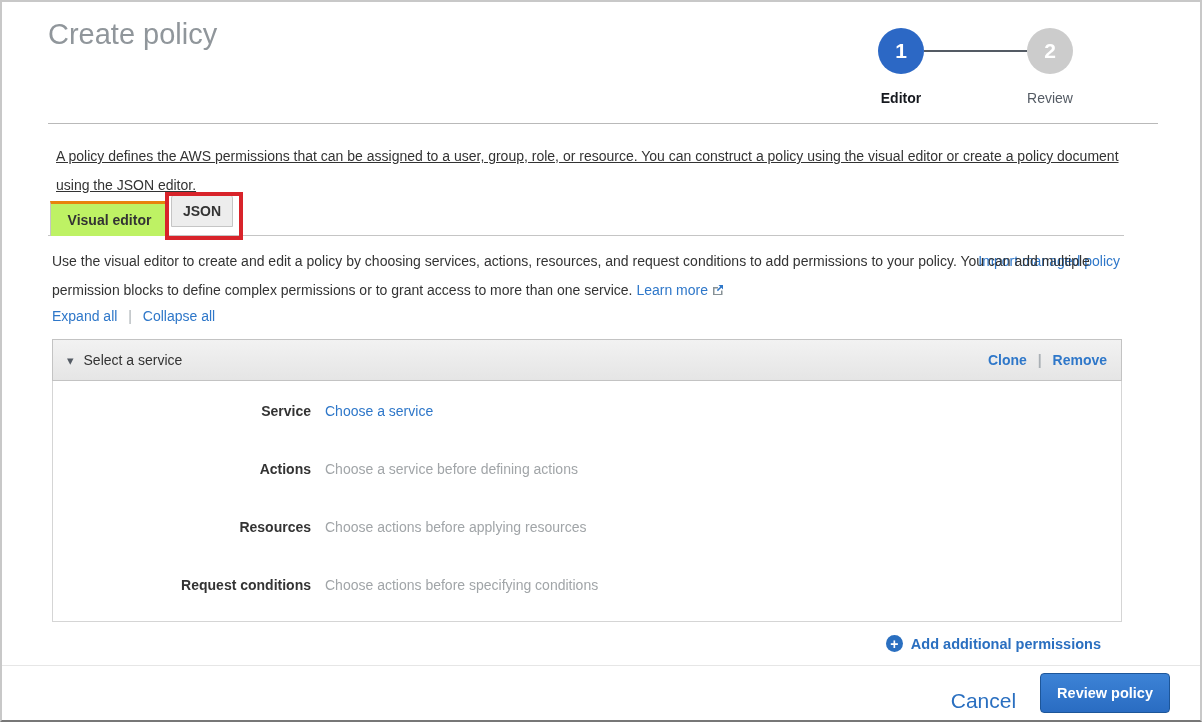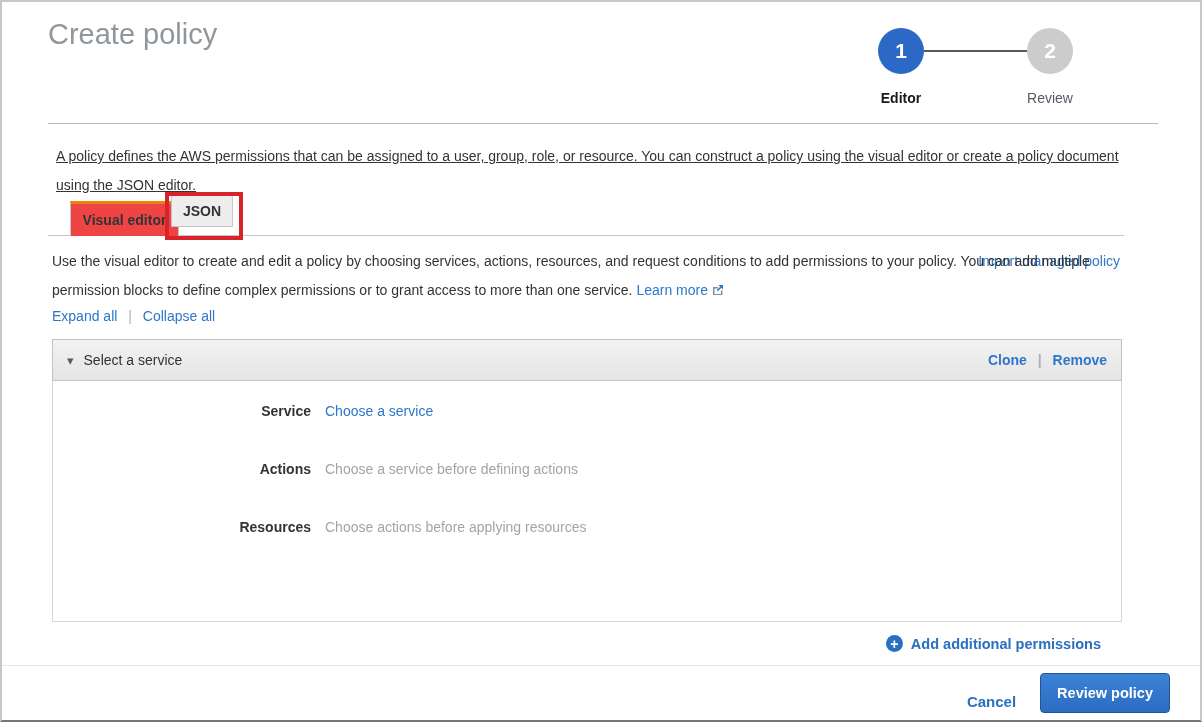--- a/index.html
+++ b/index.html
@@ -16,23 +16,23 @@
   .step2{left:1025px;top:26px;background:#cccccc;}
   .connector{position:absolute;left:922px;top:48px;width:103px;height:2px;background:#545b64;}
   .step-label{position:absolute;width:100px;text-align:center;font-size:14px;top:88px;}
   .lab1{left:849px;font-weight:bold;color:#16191f;}
   .lab2{left:998px;color:#545b64;}
   .hdr-divider{position:absolute;left:46px;top:121px;width:1110px;height:1px;background:#b9b9b9;}
   
   .intro{position:absolute;left:50px;top:136px;width:1072px;font-size:14px;line-height:29px;color:#333;margin:4px;text-decoration:underline;}
   
   .tab-divider{position:absolute;left:46px;top:233px;width:1076px;height:1px;background:#c5c5c5;}
-  .tab-active{position:absolute;left:48px;top:199px;width:109px;height:35px;box-sizing:border-box;
-    background:#ef4444;border:1px solid #c5c5c5;border-bottom:none;border-top:3px solid #e8830c;
-    display:flex;align-items:center;justify-content:center;font-size:14px;font-weight:bold;color:#333;z-index:2;cursor:pointer;margin-left:20px;}
+  .tab-active{position:absolute;left:48px;top:199px;width:119px;height:35px;box-sizing:border-box;
+    background:#bef264;border:1px solid #c5c5c5;border-bottom:none;border-top:3px solid #e8830c;
+    display:flex;align-items:center;justify-content:center;font-size:14px;font-weight:bold;color:#333;z-index:2;cursor:pointer;}
   .tab-json{position:absolute;left:169px;top:192px;width:62px;height:33px;box-sizing:border-box;
     background:#ededed;border:1px solid #c5c5c5;border-radius:4px 4px 0 0;
     display:flex;align-items:center;justify-content:center;font-size:14px;font-weight:bold;color:#333;z-index:2;cursor:pointer;}
   .red-box{position:absolute;left:163px;top:190px;width:78px;height:48px;box-sizing:border-box;
     border:4px solid #d8232a;z-index:5;pointer-events:none;}
   .import-link{position:absolute;right:80px;top:205px;font-size:14px;color:#2e77c9;text-decoration:none;cursor:pointer;margin-top:46px;}
   
   .help{position:absolute;left:50px;top:245px;width:1050px;font-size:14px;line-height:29px;color:#333;margin:0;}
   a.link{color:#2e77c9;text-decoration:none;cursor:pointer;}
   .ext-icon{display:inline-block;vertical-align:-1px;margin-left:4px;}
@@ -58,21 +58,21 @@
   .prow-value.muted{color:#a1a5a8;}
   
   .addperm{position:absolute;right:99px;top:633px;display:flex;align-items:center;cursor:pointer;}
   .plus-circle{width:17px;height:17px;border-radius:50%;background:#2a6fc0;color:#fff;
     font-size:14px;font-weight:bold;display:flex;align-items:center;justify-content:center;line-height:1;}
   .addperm-label{margin-left:8px;font-size:14.5px;font-weight:bold;color:#2a6fc0;}
   
   .footer-divider{position:absolute;left:0;top:663px;width:100%;height:1px;background:#e6e6e6;}
   .footer{position:absolute;left:0;top:664px;width:100%;height:54px;
     display:flex;align-items:center;justify-content:flex-end;box-sizing:border-box;padding-right:30px;}
-  .cancel-link{font-size:15px;font-weight:bold;color:#2a6fc0;text-decoration:none;margin-right:24px;cursor:pointer;margin-top:16px;}
+  .cancel-link{font-size:21px;font-weight:normal;color:#2a6fc0;text-decoration:none;margin-right:24px;cursor:pointer;margin-top:16px;}
   .review-btn{min-width:120px;height:40px;box-sizing:border-box;border-radius:4px;
     background:linear-gradient(#3d83d6,#2a6cc2);border:1px solid #1d5699;
     color:#fff;font-size:14.5px;font-weight:bold;font-family:"Liberation Sans",sans-serif;cursor:pointer;padding:0 16px;}
 </style>
 </head>
 <body>
 
 <div class="page">
 
   <h1 class="title">Create policy</h1>
@@ -130,20 +130,24 @@
         <div class="prow-value link">Choose a service</div>
       </div>
       <div class="prow">
         <div class="prow-label">Actions</div>
         <div class="prow-value muted">Choose a service before defining actions</div>
       </div>
       <div class="prow">
         <div class="prow-label">Resources</div>
         <div class="prow-value muted">Choose actions before applying resources</div>
       </div>
+      <div class="prow">
+        <div class="prow-label">Request conditions</div>
+        <div class="prow-value muted">Choose actions before specifying conditions</div>
+      </div>
     </div>
   </div>
 
   <div class="addperm">
     <span class="plus-circle">+</span>
     <span class="addperm-label">Add additional permissions</span>
   </div>
 
   <div class="footer-divider"></div>
   <div class="footer">

